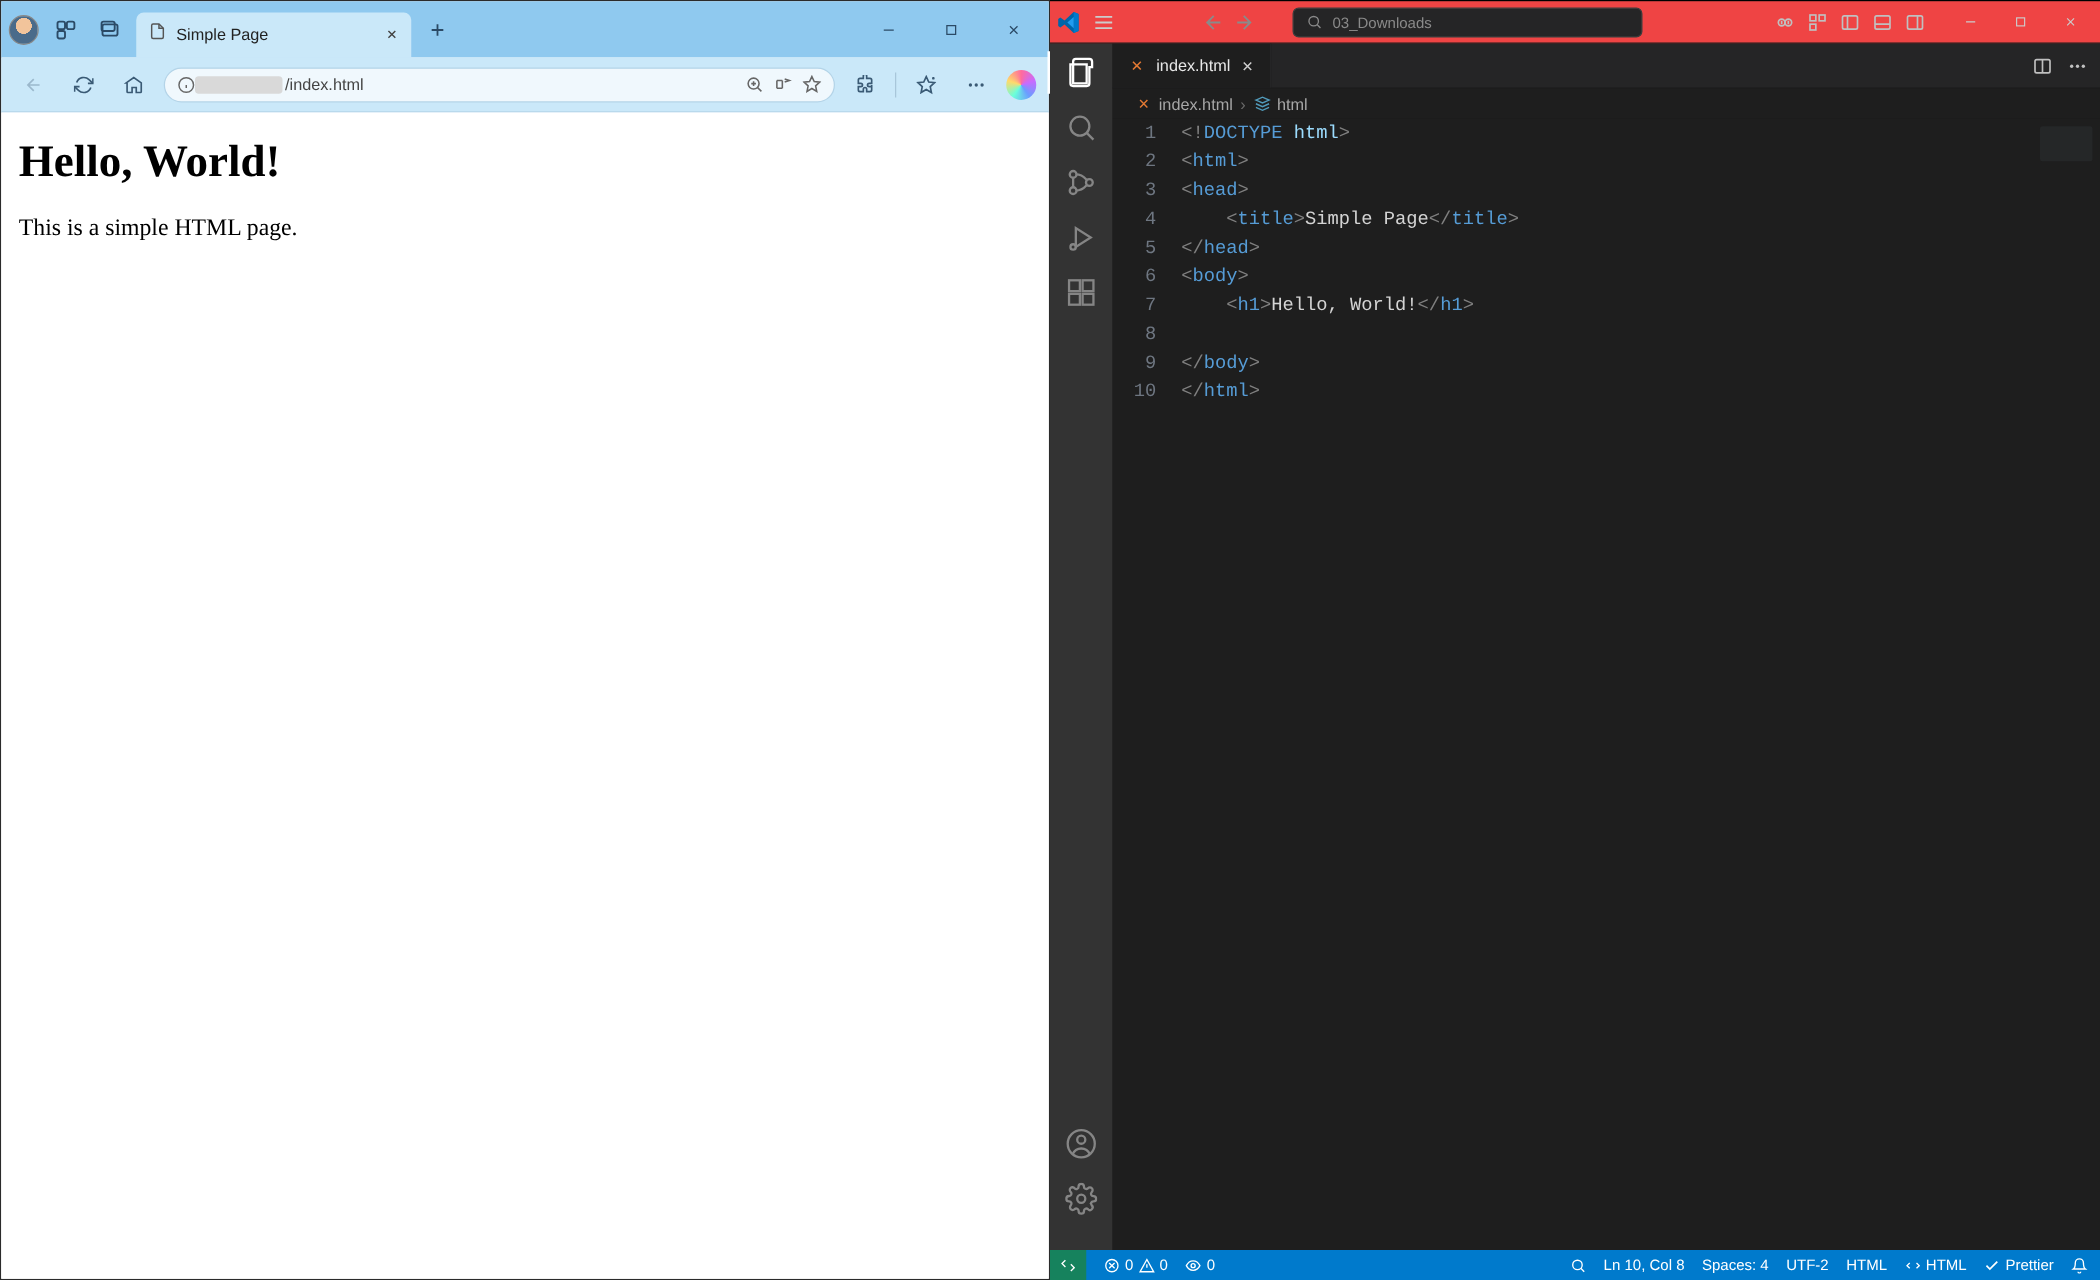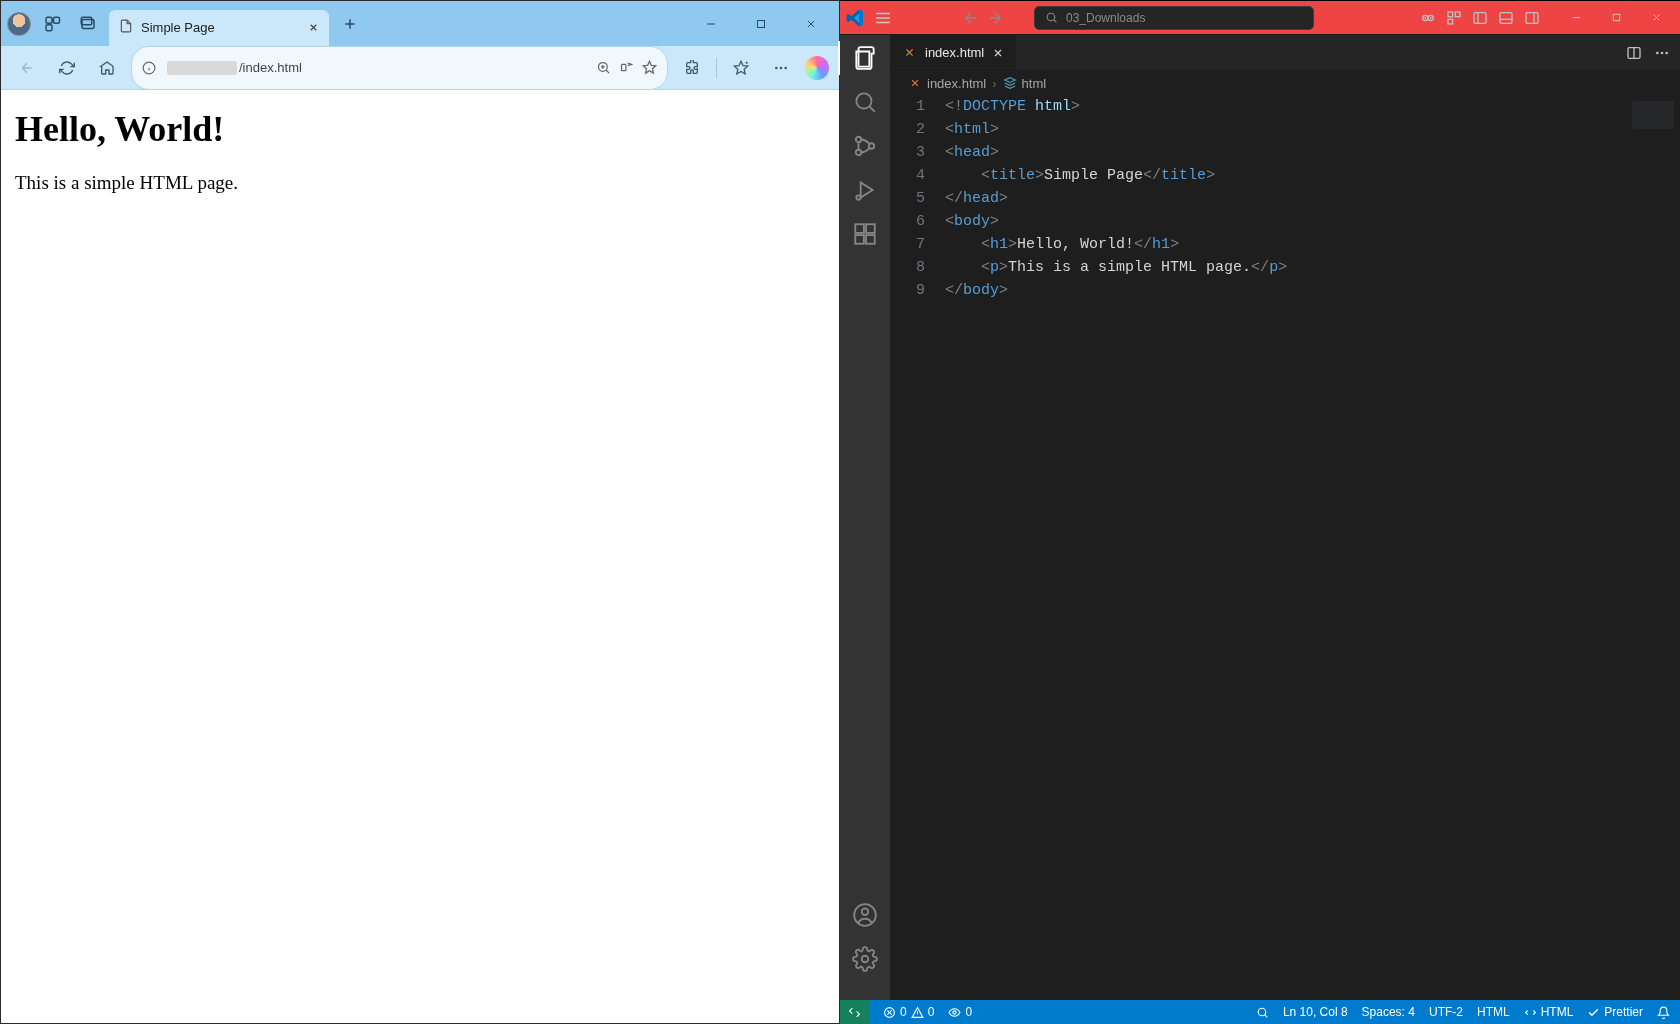--- a/index.html
+++ b/index.html
@@ -81,28 +81,28 @@
 .tb-btn {
   width: 32px; height: 32px;
   display: flex; align-items:center; justify-content:center;
   color: #3a5a75; cursor:pointer;
   border-radius: 4px;
 }
 .tb-btn.disabled{color:#9bb8cc;}
 .tb-btn svg{width:16px;height:16px;}
 .addr-bar {
   flex: 1;
-  height: 44px;
+  height: 28px;
   background: #f0f8fd;
   border: 1px solid #b4d4e8;
   border-radius: 18px;
   display: flex;
   align-items: center;
   padding: 0 10px;
-  gap: 11px;
+  gap: 0;
 }
 .addr-icon{color:#666;display:flex;}
 .addr-icon svg{width:14px;height:14px;}
 .addr-text {
   flex: 1; font-size: 13px; color: #444;
   display:flex;align-items:center;gap:2px;
 }
 .addr-text .blur{background:#d9d9d9;color:transparent;border-radius:3px;padding:0 35px;height:14px;}
 .addr-right-icons{display:flex;gap:8px;align-items:center;}
 .addr-right-icons .ai{color:#666;cursor:pointer;display:flex;}
@@ -607,25 +607,28 @@
             <div class="line">
               <div class="ln">6</div>
               <div class="cd"><span class="punct">&lt;</span><span class="tag">body</span><span class="punct">&gt;</span></div>
             </div>
             <div class="line">
               <div class="ln">7</div>
               <div class="cd">    <span class="punct">&lt;</span><span class="tag">h1</span><span class="punct">&gt;</span><span class="txt">Hello, World!</span><span class="punct">&lt;/</span><span class="tag">h1</span><span class="punct">&gt;</span></div>
             </div>
             <div class="line">
               <div class="ln">8</div>
-              <div class="cd">    <span class="punct">&lt;</span><span class="tag">p</span><span class="punct">&gt;</span><span class="txt">This is a simple HTML page.</span><span class="punct">&lt;/</span><span class="tag">p</span><span class="punct">&gt;</span></div>
             </div>
             <div class="line">
               <div class="ln">9</div>
               <div class="cd"><span class="punct">&lt;/</span><span class="tag">body</span><span class="punct">&gt;</span></div>
+            </div>
+            <div class="line">
+              <div class="ln">10</div>
+              <div class="cd"><span class="punct">&lt;/</span><span class="tag">html</span><span class="punct">&gt;</span></div>
             </div>
           </div>
         <div class="minimap"></div>
       </div>
     </div>
   </div>
 
   <div class="status">
     <div class="remote s-item">
       <svg viewBox="0 0 24 24" fill="none" stroke="currentColor" stroke-width="2">

